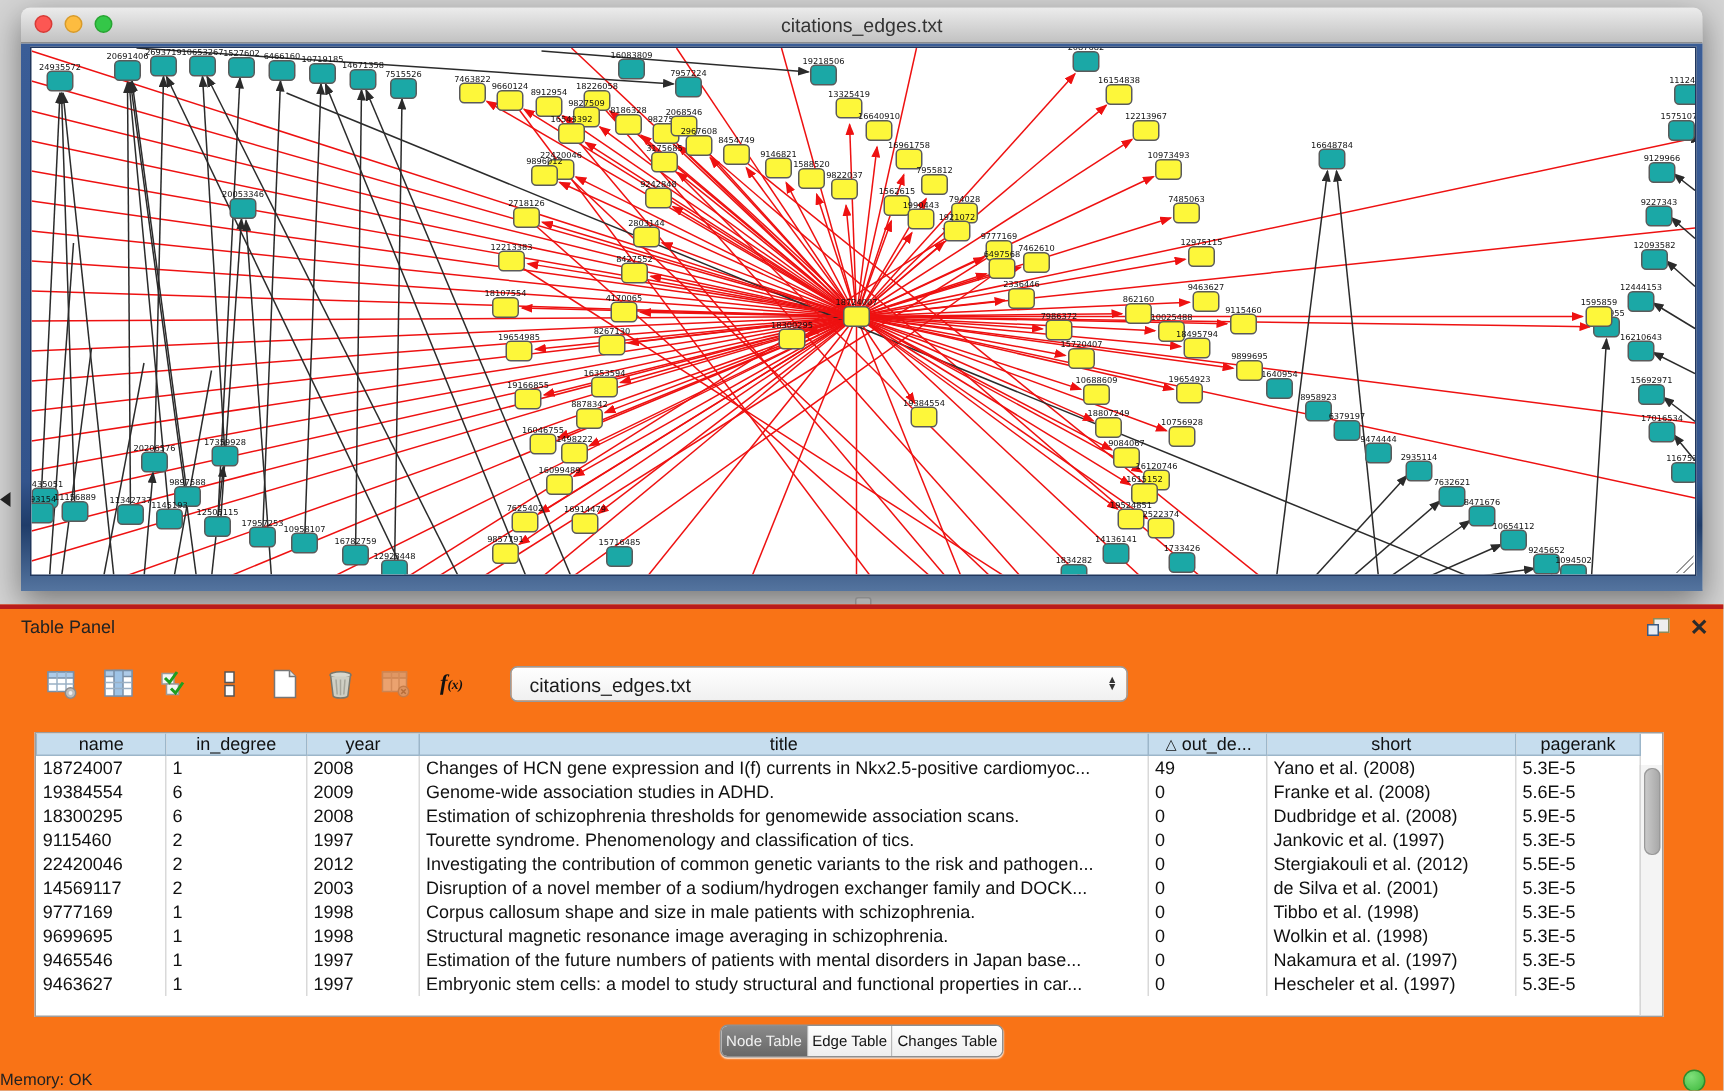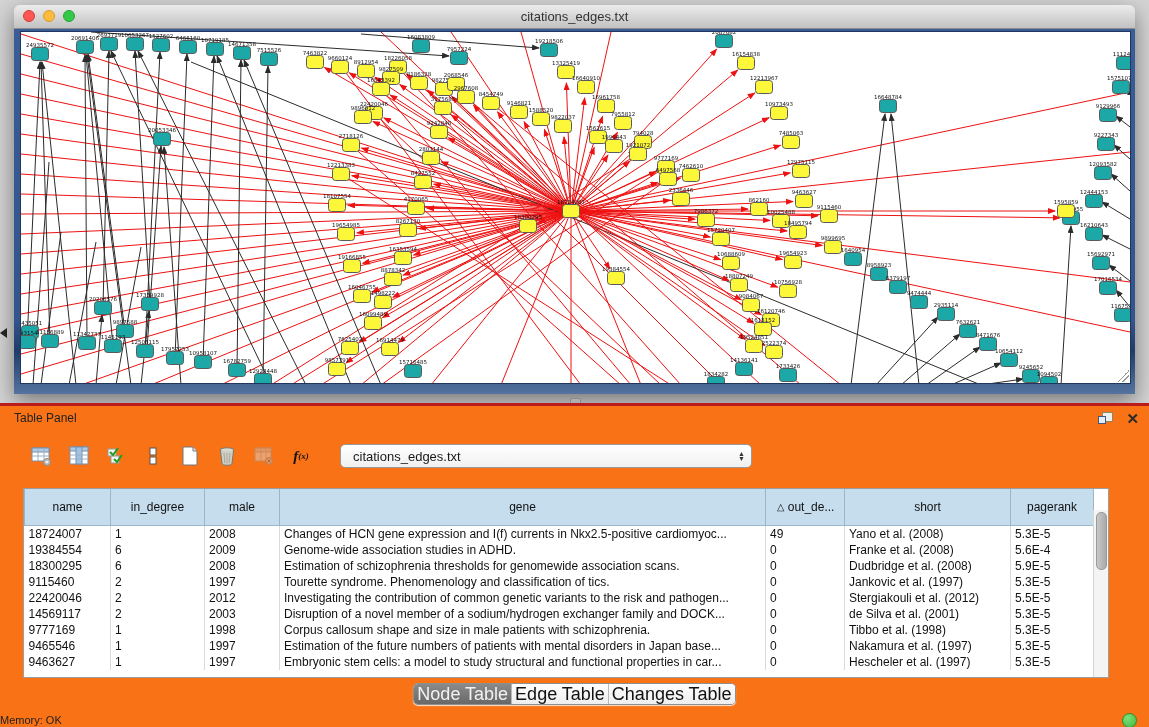--- a/index.html
+++ b/index.html
@@ -37,34 +37,34 @@
   .toolbar{height:36px;display:flex;align-items:center;gap:13px;padding-left:30px;margin-top:8px;}
   .tbi{width:24px;height:24px;display:flex;align-items:center;justify-content:center;}
   .fx{font-family:"Liberation Serif",serif;font-style:italic;font-weight:bold;font-size:15px;color:#111;}
   .fx small{font-size:9px;}
   .combo{margin-left:14px;width:392px;height:22px;border:1px solid #9a9a9a;border-radius:5px;background:linear-gradient(#ffffff,#f0f0f0);display:flex;align-items:center;padding:0 6px 0 12px;box-shadow:inset 0 1px 0 #fff;}
   .combo .combo-label{font-size:13px;color:#1a1a1a;flex:1;}
   .combo .spin{display:flex;flex-direction:column;line-height:4px;font-size:7px;color:#333;gap:1px;}
 
   .table-wrap{position:absolute;left:23px;top:82px;width:1084px;height:188px;background:#fff;border:1px solid #9d9d9d;overflow:hidden;}
   table.grid{border-collapse:collapse;table-layout:fixed;width:1069px;font-size:12px;color:#111;}
-  table.grid th{background:#c6ddee;border:1px solid #9cb6c9;border-top:none;font-weight:normal;font-size:12px;height:36px;padding:0 3px;white-space:nowrap;overflow:hidden;}
+  table.grid th{background:#c6ddee;border:1px solid #9cb6c9;border-top:none;font-weight:normal;font-size:12px;height:14px;padding:0 3px;white-space:nowrap;overflow:hidden;}
   table.grid td{height:16px;padding:0 4px;border-right:1px solid #d9d9d9;white-space:nowrap;overflow:hidden;text-overflow:ellipsis;}
   table.grid col.c-name{width:86px;}  table.grid col.c-ind{width:94px;}
   table.grid col.c-year{width:75px;}  table.grid col.c-title{width:486px;}
   table.grid col.c-out{width:79px;}   table.grid col.c-short{width:166px;}
   table.grid col.c-pr{width:83px;}
   table.grid td:nth-child(6){text-align:left;}
   .sort-tri{display:inline-block;transform:scale(.8);margin-right:3px;}
   .vscroll{position:absolute;right:0;top:21px;bottom:0;width:14px;background:#f4f4f4;border-left:1px solid #d6d6d6;}
   .vthumb{position:absolute;left:2px;top:2px;width:9px;height:56px;border-radius:5px;background:linear-gradient(90deg,#c9c9c9,#a9a9a9);border:1px solid #9a9a9a;}
 
   .tabs-row{position:absolute;left:0;top:277px;width:1149px;display:flex;justify-content:center;}
   .seg{display:inline-flex;border:1px solid #8f8f8f;border-radius:5px;overflow:hidden;background:#fff;height:20px;box-shadow:0 1px 1px rgba(255,255,255,.8);}
-  .seg .seg-btn{display:flex;align-items:center;padding:0 3px;font-size:18px;color:#111;border-right:1px solid #b9b9b9;background:linear-gradient(#fefefe,#eeeeee);}
+  .seg .seg-btn{display:flex;align-items:center;padding:0 3px;font-size:10px;color:#111;border-right:1px solid #b9b9b9;background:linear-gradient(#fefefe,#eeeeee);}
   .seg .seg-btn:last-child{border-right:none;}
   .seg .seg-btn.sel{background:linear-gradient(#8a8a8a,#686868);color:#f2f2f2;}
 
   .statusbar{position:absolute;left:0;bottom:0;width:1149px;height:20px;display:flex;align-items:center;justify-content:space-between;padding-right:12px;box-sizing:border-box;gap:6px;}
   .statusbar .mem-label{font-size:11px;color:#222;}
   .mem-dot{width:13px;height:13px;border-radius:50%;background:radial-gradient(circle at 35% 30%,#7fe07a,#3cb83c);border:1px solid #2e8b2e;}
 </style>
 </head>
 <body>
 
@@ -610,22 +610,22 @@
           <col class="c-year">
           <col class="c-title">
           <col class="c-out">
           <col class="c-short">
           <col class="c-pr">
         </colgroup>
       <thead>
           <tr id="grid-head">
             <th>name</th>
             <th>in_degree</th>
-            <th>male</th>
-            <th>gene</th>
+            <th>year</th>
+            <th>title</th>
             <th><span class="sort-tri">△</span>out_de...</th>
             <th>short</th>
             <th>pagerank</th>
           </tr>
         </thead>
       <tbody id="grid-body">
           <tr>
             <td>18724007</td>
             <td>1</td>
             <td>2008</td>
@@ -634,21 +634,21 @@
             <td>Yano et al. (2008)</td>
             <td>5.3E-5</td>
           </tr>
           <tr>
             <td>19384554</td>
             <td>6</td>
             <td>2009</td>
             <td>Genome-wide association studies in ADHD.</td>
             <td>0</td>
             <td>Franke et al. (2008)</td>
-            <td>5.6E-4</td>
+            <td>5.6E-5</td>
           </tr>
           <tr>
             <td>18300295</td>
             <td>6</td>
             <td>2008</td>
             <td>Estimation of schizophrenia thresholds for genomewide association scans.</td>
             <td>0</td>
             <td>Dudbridge et al. (2008)</td>
             <td>5.9E-5</td>
           </tr>
@@ -679,20 +679,29 @@
             <td>de Silva et al. (2001)</td>
             <td>5.3E-5</td>
           </tr>
           <tr>
             <td>9777169</td>
             <td>1</td>
             <td>1998</td>
             <td>Corpus callosum shape and size in male patients with schizophrenia.</td>
             <td>0</td>
             <td>Tibbo et al. (1998)</td>
+            <td>5.3E-5</td>
+          </tr>
+          <tr>
+            <td>9699695</td>
+            <td>1</td>
+            <td>1998</td>
+            <td>Structural magnetic resonance image averaging in schizophrenia.</td>
+            <td>0</td>
+            <td>Wolkin et al. (1998)</td>
             <td>5.3E-5</td>
           </tr>
           <tr>
             <td>9465546</td>
             <td>1</td>
             <td>1997</td>
             <td>Estimation of the future numbers of patients with mental disorders in Japan base...</td>
             <td>0</td>
             <td>Nakamura et al. (1997)</td>
             <td>5.3E-5</td>

